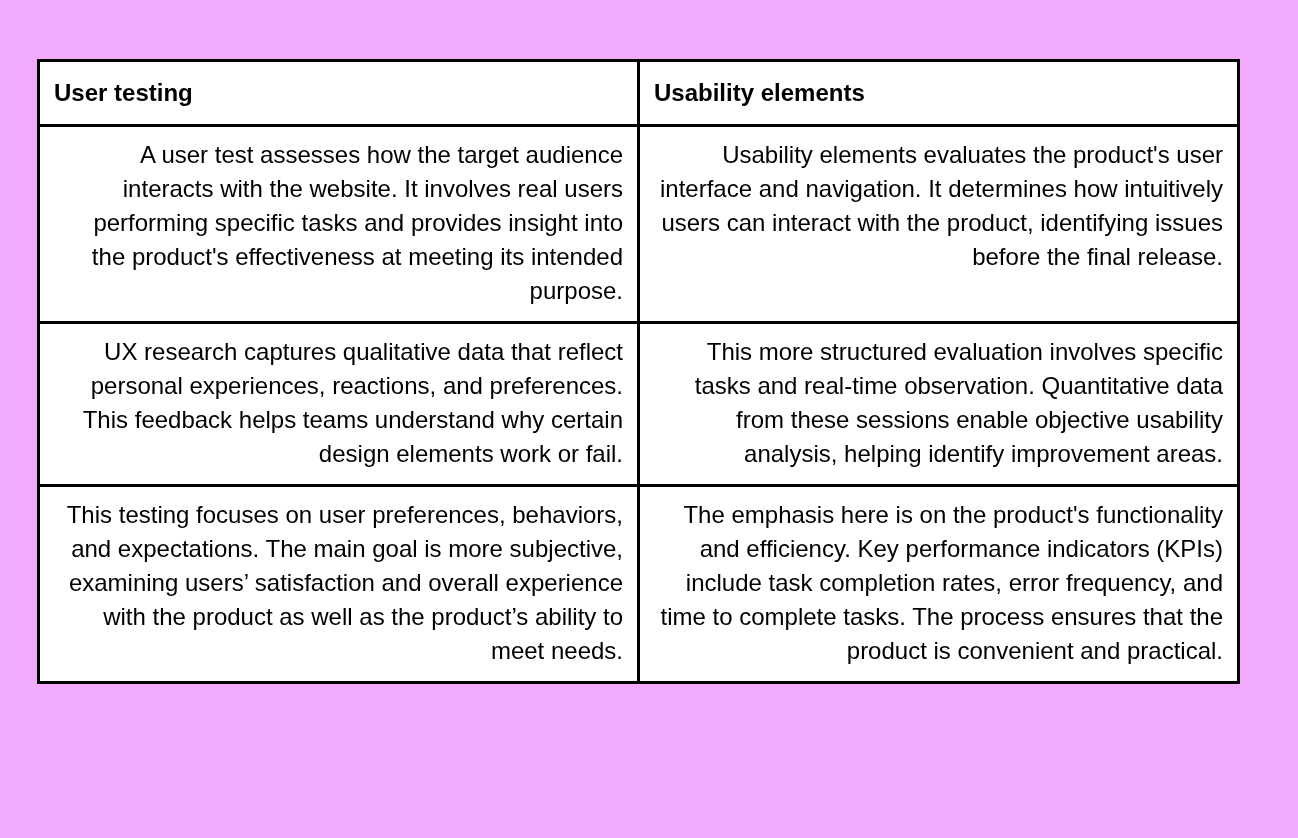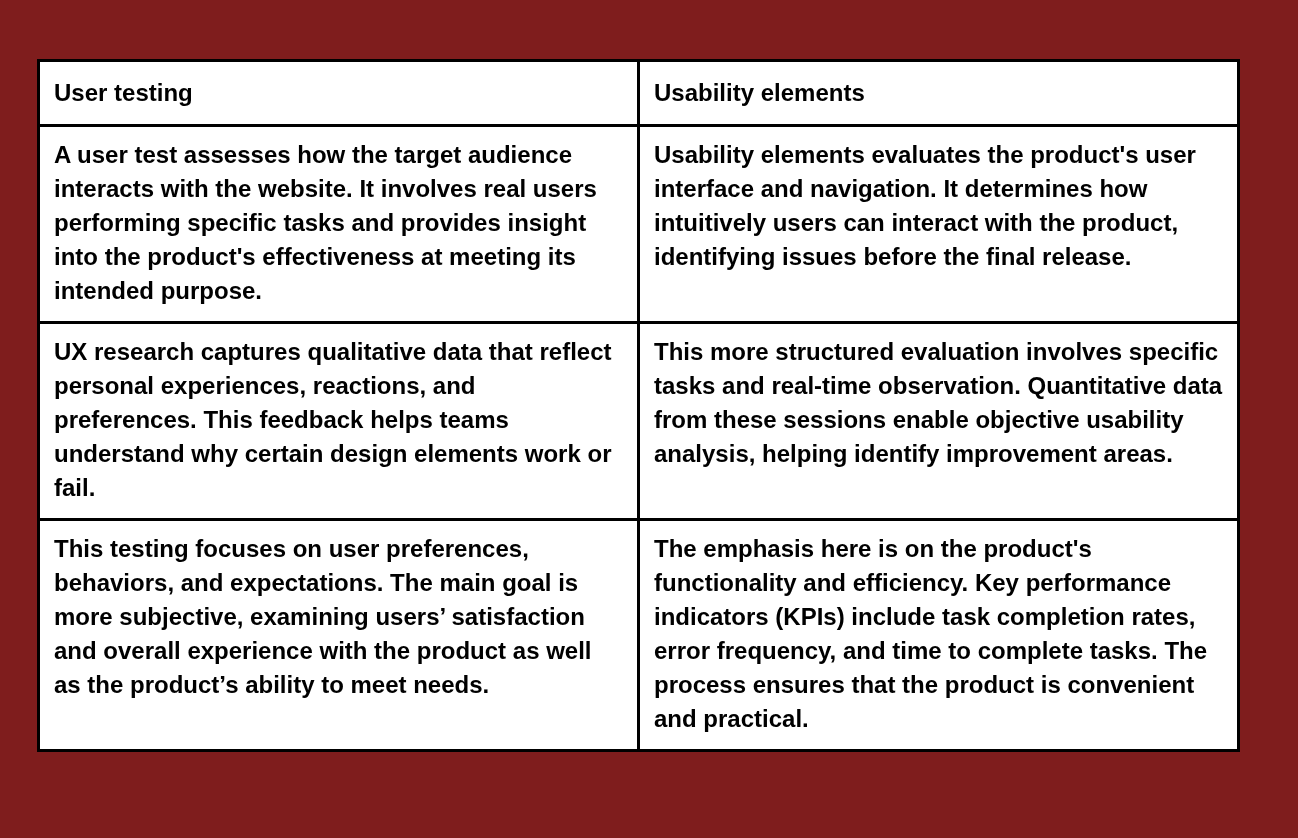--- a/index.html
+++ b/index.html
@@ -14,21 +14,21 @@
     font-family: "Liberation Sans", sans-serif;
     color: #000000;
     -webkit-font-smoothing: antialiased;
     overflow: hidden;
   }
 
   .page {
     position: relative;
     width: 1298px;
     height: 838px;
-    background: #7f1d1d;
+    background: #f0abfc;
   }
 
   .comparison-table {
     position: absolute;
     left: 37px;
     top: 59px;
     width: 1200px;
     border-collapse: collapse;
     table-layout: fixed;
     background: #ffffff;
@@ -48,21 +48,22 @@
     color: #000000;
   }
 
   .comparison-table th {
     font-weight: bold;
     padding-top: 14px;
     padding-bottom: 14px;
   }
 
   .comparison-table td {
-    font-weight: bold;
+    font-weight: normal;
+    text-align: right;
   }
 
   .cell-text {
     display: block;
     margin: 0;
     white-space: normal;
     word-wrap: break-word;
   }
 </style>
 </head>

